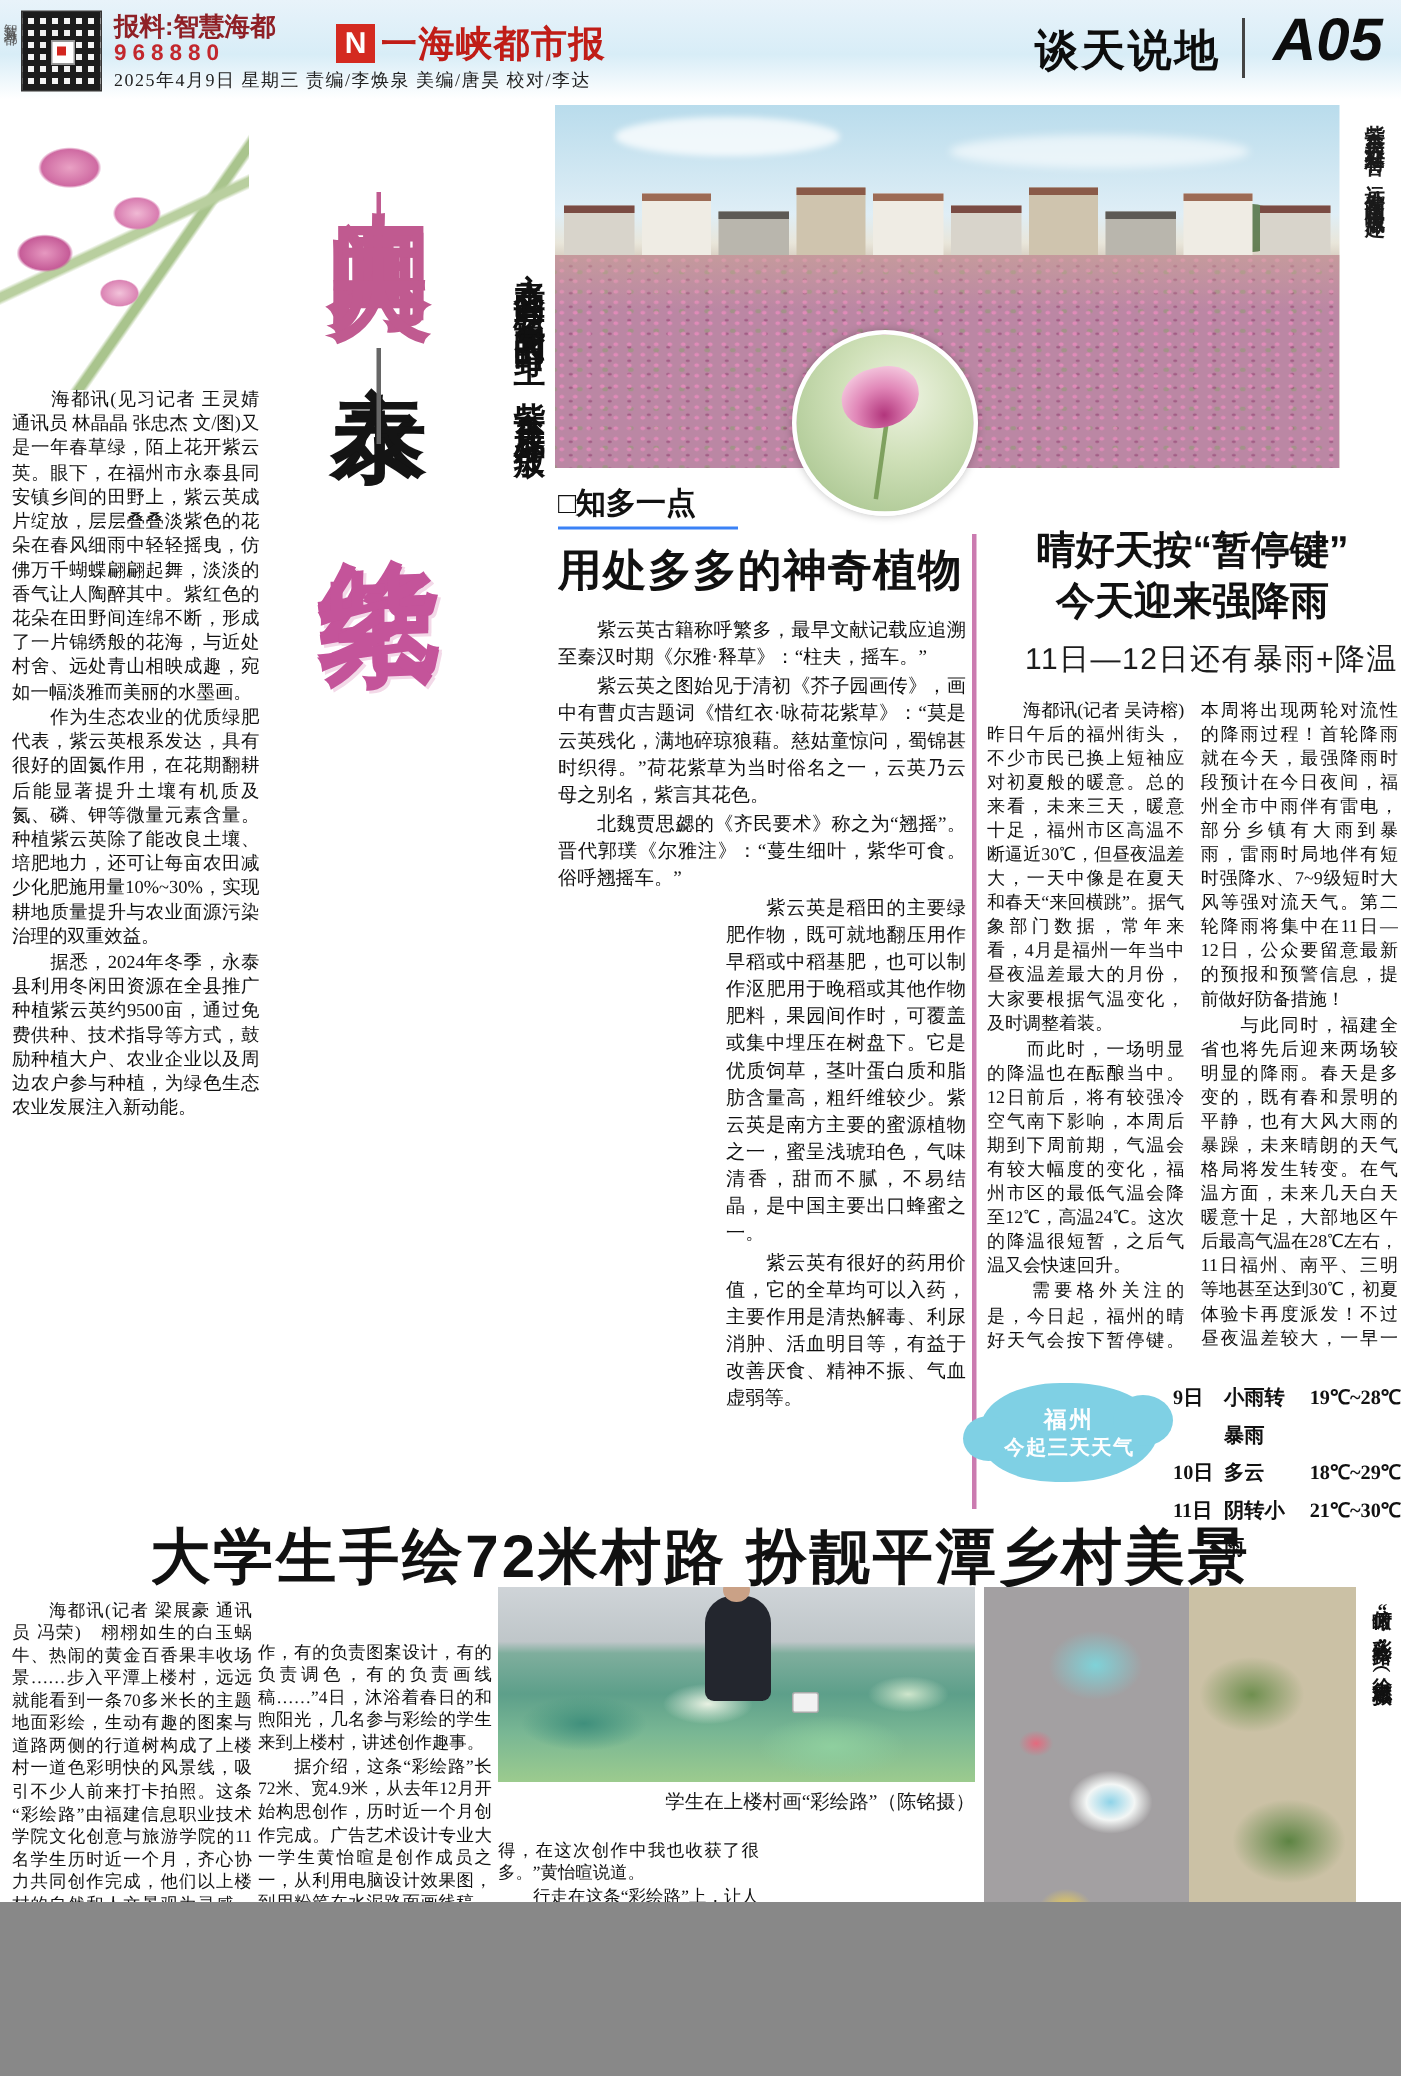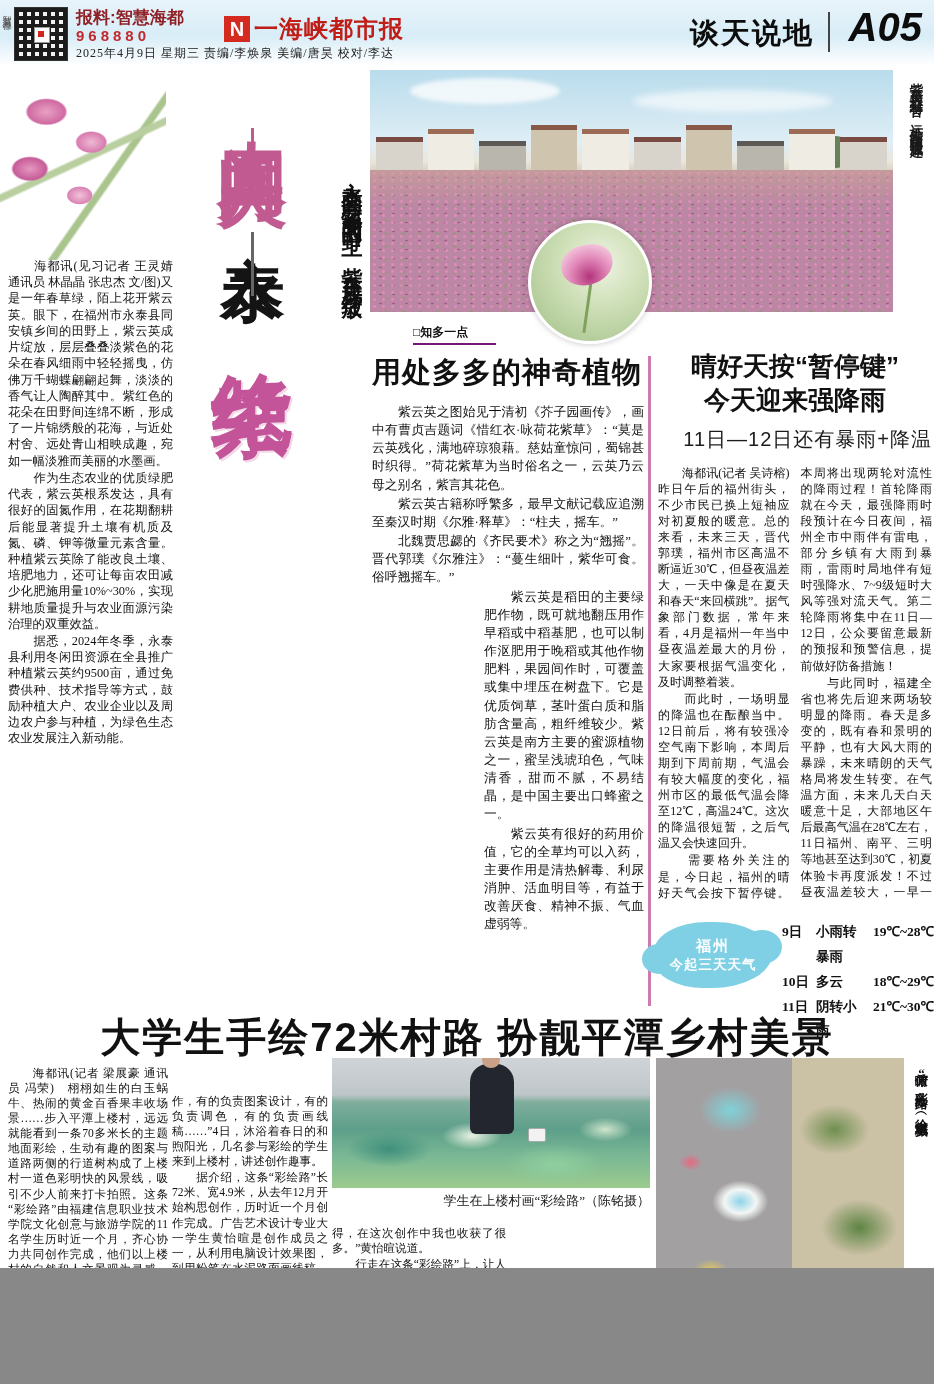--- a/index.html
+++ b/index.html
@@ -109,22 +109,22 @@
       radial-gradient(ellipse 40px 40px at 66% 62%,#cfe3b8 0%,#9dc17e 60%,transparent 68%),
       radial-gradient(ellipse 60px 44px at 24% 88%,#d9ead0 0%,#a8c98a 60%,transparent 68%),
       radial-gradient(ellipse 54px 40px at 60% 90%,#cfe2c2 0%,#93b873 60%,transparent 68%),
       linear-gradient(178deg,transparent 40%,#8fb470 40.5%,#8fb470 41.5%,transparent 42%);}
 
   
   .col{line-height:1.32;text-align:justify;overflow:hidden;}
   .lead-col{left:8px;top:258px;width:165px;height:530px;font-size:12.3px;}
   .lp,.kp,.wp,.bp{margin:0 0 1px;}
   .know{left:372px;top:322px;width:272px;height:684px;overflow:hidden;}
-  .kicker{display:inline-block;font-size:12px;font-weight:900;border-bottom:2px solid #701a75;
-          padding:0 28px 2px 0;font-family:"Liberation Sans",sans-serif;margin-left:41px;}
+  .kicker{display:inline-block;font-size:20px;font-weight:900;border-bottom:2px solid #3b82f6;
+          padding:0 28px 2px 0;font-family:"Liberation Sans",sans-serif;}
   .know-title{font-size:29px;font-weight:900;margin:8px 0 10px;letter-spacing:1px;
           font-family:"Liberation Sans",sans-serif;}
   .know-body{font-size:12.8px;line-height:1.42;text-align:justify;}
   .wrap-spacer{float:left;width:112px;height:340px;}
   .pink-rule{left:648px;top:356px;width:3px;height:650px;background:#cb7bb0;}
 
   .wx{left:658px;top:350px;width:274px;}
   .wx-t{font-size:26px;font-weight:900;text-align:center;line-height:1.3;
         font-family:"Liberation Sans",sans-serif;}
   .wx-sub{font-size:20px;text-align:right;margin-top:8px;letter-spacing:1px;
@@ -253,39 +253,39 @@
   <div class="abs col lead-col">
       <p class="lp">　　海都讯(见习记者 王灵婧 通讯员 林晶晶 张忠杰 文/图)又是一年春草绿，陌上花开紫云英。眼下，在福州市永泰县同安镇乡间的田野上，紫云英成片绽放，层层叠叠淡紫色的花朵在春风细雨中轻轻摇曳，仿佛万千蝴蝶翩翩起舞，淡淡的香气让人陶醉其中。紫红色的花朵在田野间连绵不断，形成了一片锦绣般的花海，与近处村舍、远处青山相映成趣，宛如一幅淡雅而美丽的水墨画。</p>
       <p class="lp">　　作为生态农业的优质绿肥代表，紫云英根系发达，具有很好的固氮作用，在花期翻耕后能显著提升土壤有机质及氮、磷、钾等微量元素含量。种植紫云英除了能改良土壤、培肥地力，还可让每亩农田减少化肥施用量10%~30%，实现耕地质量提升与农业面源污染治理的双重效益。</p>
       <p class="lp">　　据悉，2024年冬季，永泰县利用冬闲田资源在全县推广种植紫云英约9500亩，通过免费供种、技术指导等方式，鼓励种植大户、农业企业以及周边农户参与种植，为绿色生态农业发展注入新动能。</p>
     </div>
 
   <div class="abs know">
     <div class="kicker">□知多一点</div>
     <div class="know-title">用处多多的神奇植物</div>
     <div class="know-body">
+        <p class="kp">　　紫云英古籍称呼繁多，最早文献记载应追溯至秦汉时期《尔雅·释草》：“柱夫，摇车。”</p>
         <p class="kp">　　紫云英之图始见于清初《芥子园画传》，画中有曹贞吉题词《惜红衣·咏荷花紫草》：“莫是云英残化，满地碎琼狼藉。慈姑童惊问，蜀锦甚时织得。”荷花紫草为当时俗名之一，云英乃云母之别名，紫言其花色。</p>
-        <p class="kp">　　紫云英古籍称呼繁多，最早文献记载应追溯至秦汉时期《尔雅·释草》：“柱夫，摇车。”</p>
         <p class="kp">　　北魏贾思勰的《齐民要术》称之为“翘摇”。晋代郭璞《尔雅注》：“蔓生细叶，紫华可食。俗呼翘摇车。”</p>
       </div>
     <div class="know-body">
       <span class="wrap-spacer"></span>
       <span><p class="kp">　　紫云英是稻田的主要绿肥作物，既可就地翻压用作早稻或中稻基肥，也可以制作沤肥用于晚稻或其他作物肥料，果园间作时，可覆盖或集中埋压在树盘下。它是优质饲草，茎叶蛋白质和脂肪含量高，粗纤维较少。紫云英是南方主要的蜜源植物之一，蜜呈浅琥珀色，气味清香，甜而不腻，不易结晶，是中国主要出口蜂蜜之一。</p><p class="kp">　　紫云英有很好的药用价值，它的全草均可以入药，主要作用是清热解毒、利尿消肿、活血明目等，有益于改善厌食、精神不振、气血虚弱等。</p></span>
       
     </div>
   </div>
 
   <div class="abs pink-rule"></div>
 
   <div class="abs wx">
     <div class="wx-t">晴好天按“暂停键”</div>
     <div class="wx-t">今天迎来强降雨</div>
     <div class="wx-sub">11日—12日还有暴雨+降温</div>
     <div class="wx-body">
-        <p class="wp">　　海都讯(记者 吴诗榕)昨日午后的福州街头，不少市民已换上短袖应对初夏般的暖意。总的来看，未来三天，晋代郭璞，福州市区高温不断逼近30℃，但昼夜温差大，一天中像是在夏天和春天“来回横跳”。据气象部门数据，常年来看，4月是福州一年当中昼夜温差最大的月份，大家要根据气温变化，及时调整着装。</p>
+        <p class="wp">　　海都讯(记者 吴诗榕)昨日午后的福州街头，不少市民已换上短袖应对初夏般的暖意。总的来看，未来三天，暖意十足，福州市区高温不断逼近30℃，但昼夜温差大，一天中像是在夏天和春天“来回横跳”。据气象部门数据，常年来看，4月是福州一年当中昼夜温差最大的月份，大家要根据气温变化，及时调整着装。</p>
         <p class="wp">　　而此时，一场明显的降温也在酝酿当中。12日前后，将有较强冷空气南下影响，本周后期到下周前期，气温会有较大幅度的变化，福州市区的最低气温会降至12℃，高温24℃。这次的降温很短暂，之后气温又会快速回升。</p>
         <p class="wp">　　需要格外关注的是，今日起，福州的晴好天气会按下暂停键。本周将出现两轮对流性的降雨过程！首轮降雨就在今天，最强降雨时段预计在今日夜间，福州全市中雨伴有雷电，部分乡镇有大雨到暴雨，雷雨时局地伴有短时强降水、7~9级短时大风等强对流天气。第二轮降雨将集中在11日—12日，公众要留意最新的预报和预警信息，提前做好防备措施！</p>
         <p class="wp">　　与此同时，福建全省也将先后迎来两场较明显的降雨。春天是多变的，既有春和景明的平静，也有大风大雨的暴躁，未来晴朗的天气格局将发生转变。在气温方面，未来几天白天暖意十足，大部地区午后最高气温在28℃左右，11日福州、南平、三明等地甚至达到30℃，初夏体验卡再度派发！不过昼夜温差较大，一早一晚要及时添衣，谨防感冒。</p>
       </div>
   </div>
 
   <div class="abs wxbox">
     <div class="cloud">
       <div class="c1">福州</div>
       <div class="c2">今起三天天气</div>

